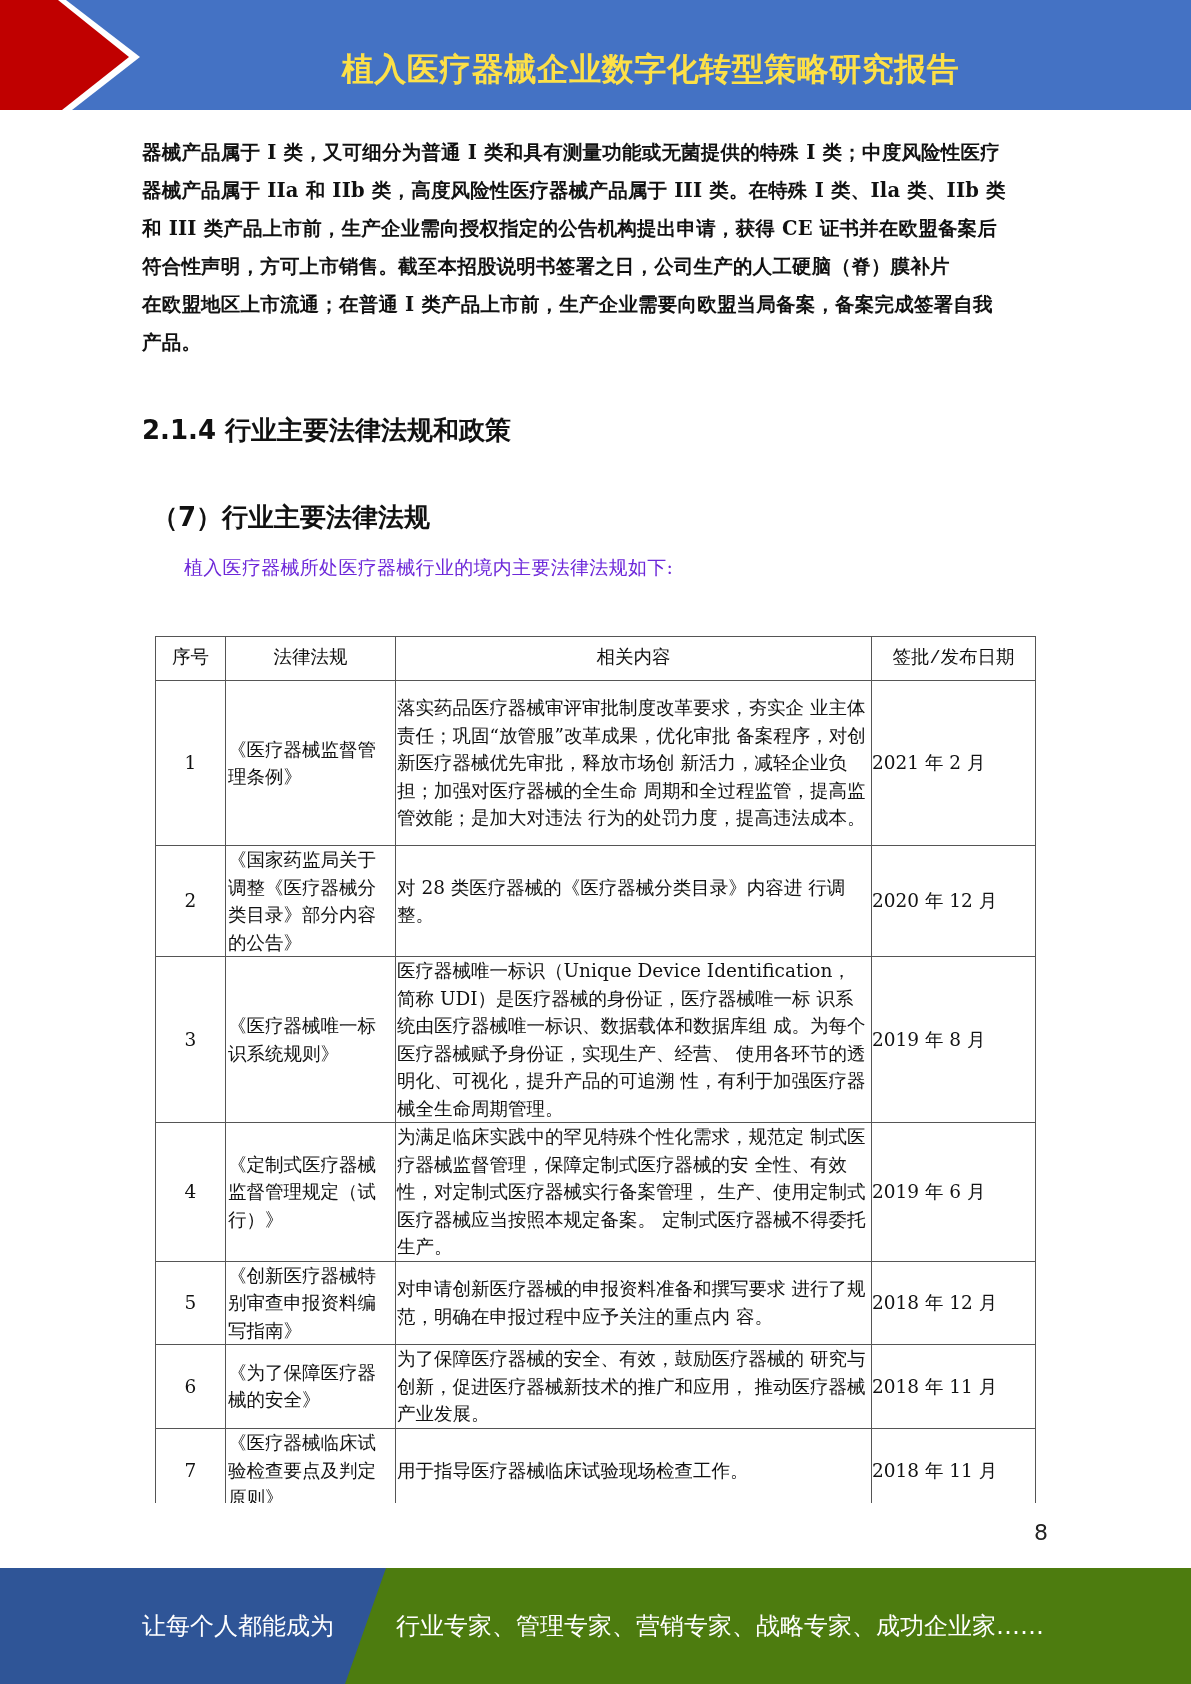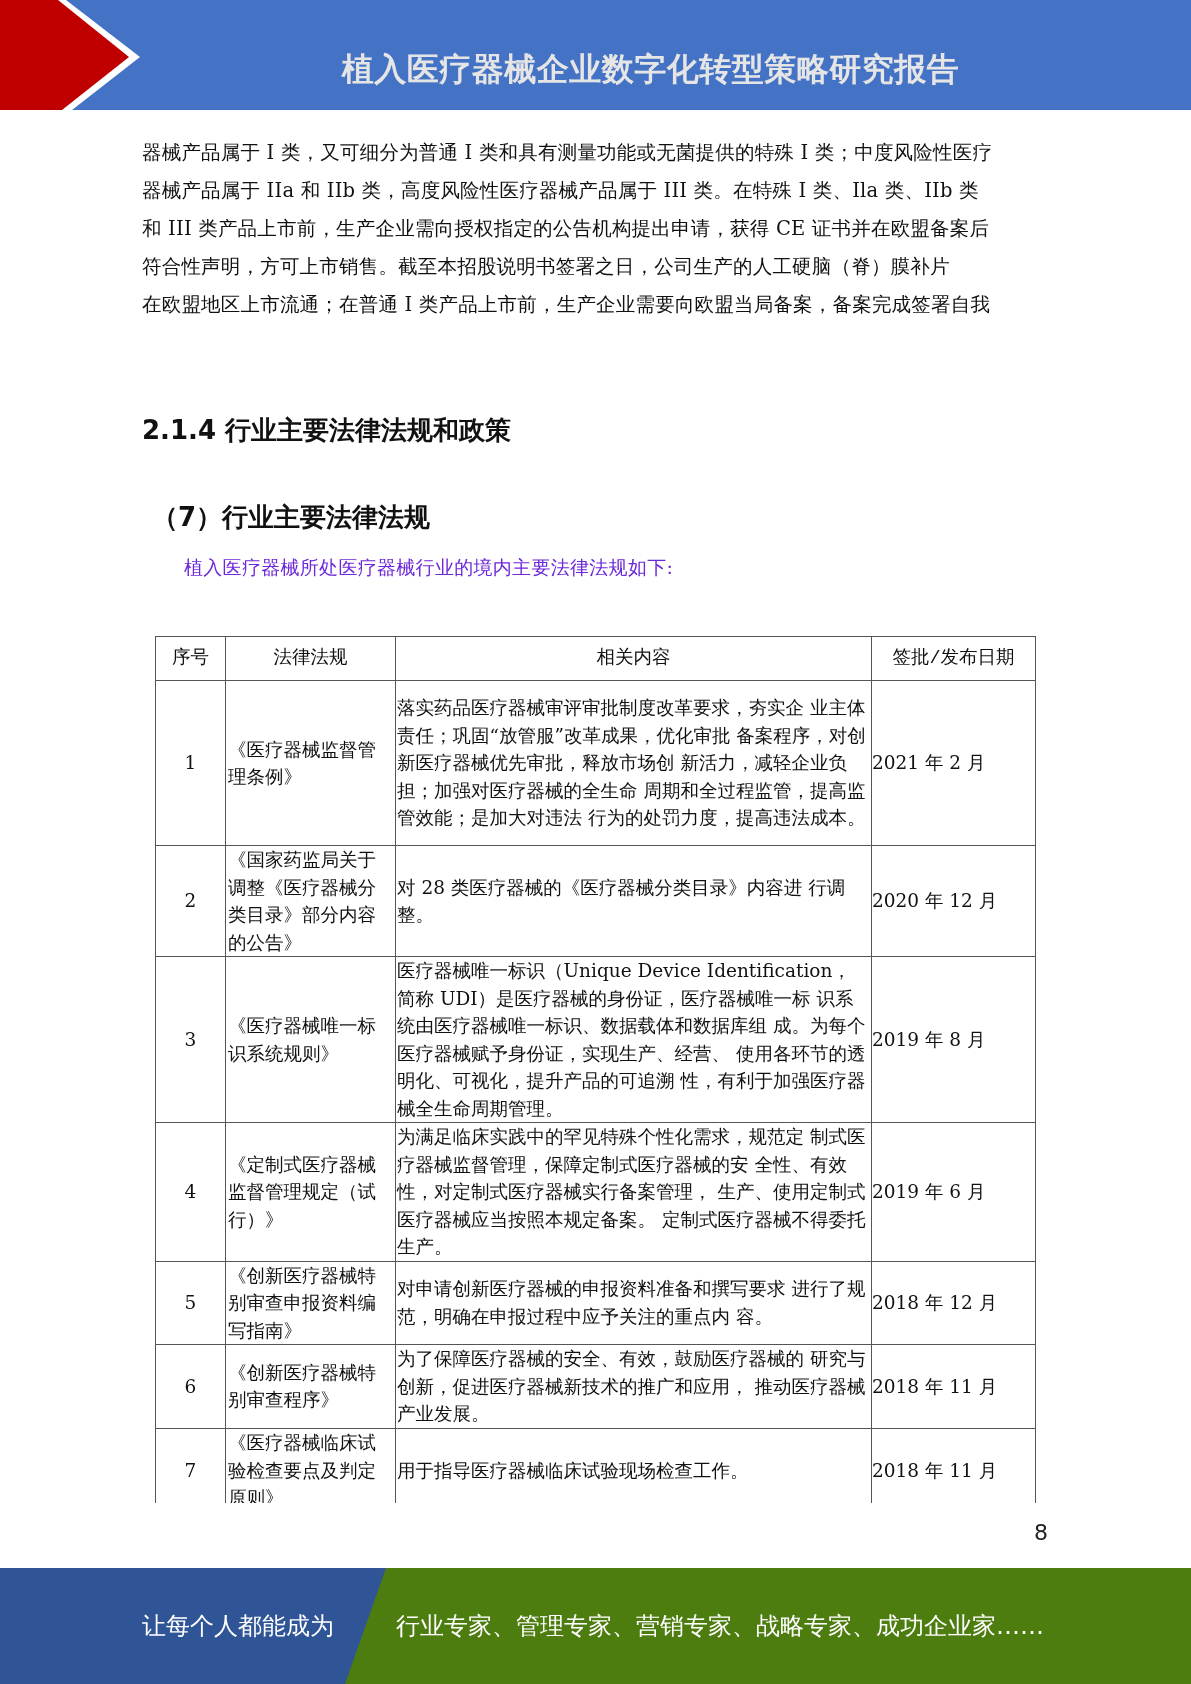--- a/index.html
+++ b/index.html
@@ -11,28 +11,29 @@
   }
   
   .header {
     position: absolute; left: 0; top: 0; width: 1191px; height: 110px;
     background: #4472C4; overflow: hidden;
   }
   .header svg.chev { position: absolute; left: 0; top: 0; }
   .header-title {
     position: absolute; left: 160px; right: 50px; top: 0; height: 139px;
     display: flex; align-items: center; justify-content: center;
-    color: #e5e5e5; font-family: "DejaVu Sans", "Liberation Sans", sans-serif;
+    color: #fde047; font-family: "DejaVu Sans", "Liberation Sans", sans-serif;
     font-weight: bold; font-size: 32px; letter-spacing: 0.5px;
   }
   
   .para {
     position: absolute; left: 142px; top: 134px; width: 908px;
     font-size: 19.5px; line-height: 38px; letter-spacing: 0.2px;
     text-align: justify;
+    font-weight: bold;
   }
   .para .line { display: block; white-space: nowrap; }
   .h2 {
     position: absolute; left: 142px; top: 413px;
     font-family: "DejaVu Sans", "Liberation Sans", sans-serif;
     font-weight: bold; font-size: 26px;
   }
   .h3 {
     position: absolute; left: 152px; top: 500px;
     font-family: "DejaVu Sans", "Liberation Sans", sans-serif;
@@ -96,20 +97,21 @@
   </svg>
   <div class="header-title">植入医疗器械企业数字化转型策略研究报告</div>
 </div>
 
 <div class="para">
   <span class="line">器械产品属于 I 类，又可细分为普通 I 类和具有测量功能或无菌提供的特殊 I 类；中度风险性医疗</span>
   <span class="line">器械产品属于 IIa 和 IIb 类，高度风险性医疗器械产品属于 III 类。在特殊 I 类、Ila 类、IIb 类</span>
   <span class="line">和 III 类产品上市前，生产企业需向授权指定的公告机构提出申请，获得 CE 证书并在欧盟备案后</span>
   <span class="line">符合性声明，方可上市销售。截至本招股说明书签署之日，公司生产的人工硬脑（脊）膜补片</span>
   <span class="line">在欧盟地区上市流通；在普通 I 类产品上市前，生产企业需要向欧盟当局备案，备案完成签署自我</span>
+  <span class="line">产品。</span>
 </div>
 
 <div class="h2">2.1.4 行业主要法律法规和政策</div>
 <div class="h3">（7）行业主要法律法规</div>
 <div class="intro">植入医疗器械所处医疗器械行业的境内主要法律法规如下:</div>
 
 <table class="tbl">
   <colgroup>
     <col style="width:70px">
     <col style="width:170px">
@@ -150,21 +152,21 @@
       <td class="date">2019 年 6 月</td>
     </tr>
     <tr style="height:83px">
       <td class="num">5</td>
       <td class="law">《创新医疗器械特别审查申报资料编写指南》</td>
       <td class="content">对申请创新医疗器械的申报资料准备和撰写要求 进行了规范，明确在申报过程中应予关注的重点内 容。</td>
       <td class="date">2018 年 12 月</td>
     </tr>
     <tr style="height:83px">
       <td class="num">6</td>
-      <td class="law">《创新医疗器械特别审查程序》</td>
+      <td class="law">《为了保障医疗器械的安全》</td>
       <td class="content">为了保障医疗器械的安全、有效，鼓励医疗器械的 研究与创新，促进医疗器械新技术的推广和应用， 推动医疗器械产业发展。</td>
       <td class="date">2018 年 11 月</td>
     </tr>
     <tr class="last" style="height:84px">
       <td class="num">7</td>
       <td class="law">《医疗器械临床试验检查要点及判定原则》</td>
       <td class="content">用于指导医疗器械临床试验现场检查工作。</td>
       <td class="date">2018 年 11 月</td>
     </tr>
   </tbody>

